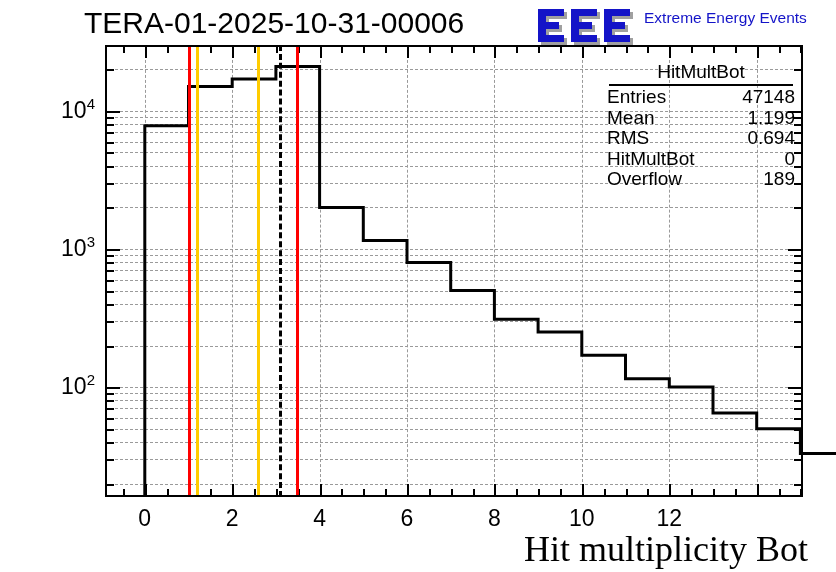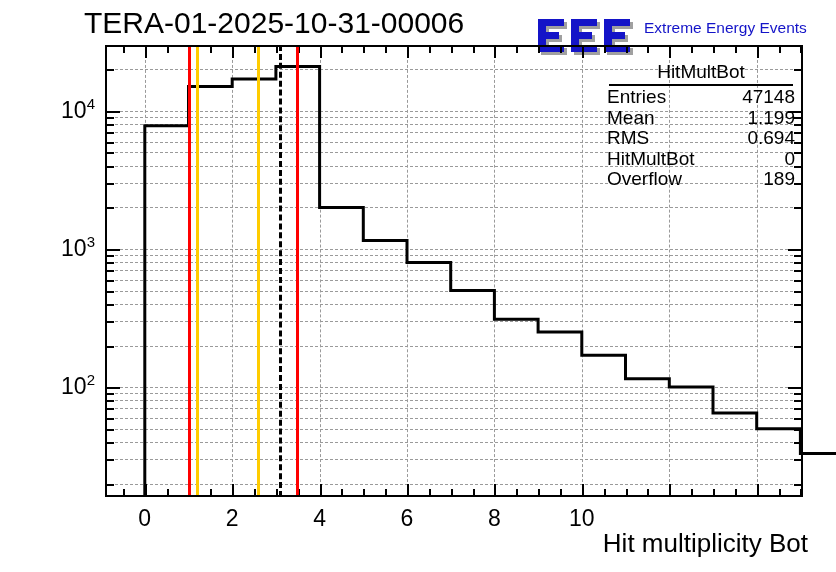--- a/index.html
+++ b/index.html
@@ -8,21 +8,21 @@
 
   #root{position:absolute;inset:0;}
 
   
   #title{
     position:absolute;left:84px;top:6px;
     font-size:30px;letter-spacing:0px;white-space:nowrap;
   }
 
   
-  #logo{position:absolute;left:538px;top:18px;width:296px;height:40px;}
+  #logo{position:absolute;left:538px;top:8px;width:296px;height:40px;}
   .eee-glyphs{position:absolute;left:0;top:1px;width:100px;height:36px;}
   .eee-letter{position:absolute;top:0;width:27px;height:34px;}
   .eee-letter .sh{position:absolute;left:3px;top:3px;width:26px;height:33px;}
   .eee-letter .fg{position:absolute;left:0;top:0;width:26px;height:33px;}
   .bar{position:absolute;left:0;width:26px;height:7px;}
   .stem{position:absolute;left:0;top:0;width:8px;height:33px;}
   .logo-lines{position:absolute;left:106px;top:0px;}
   .logo-line{font-size:15.5px;color:#1414c8;line-height:19px;white-space:nowrap;font-weight:400;}
 
   
@@ -36,21 +36,21 @@
   .gridh{position:absolute;left:0;width:698px;height:0;border-top:1px dashed #9a9a9a;}
 
   
   .tick{position:absolute;background:#000;}
 
   
   .ylab{position:absolute;text-align:right;font-size:23px;white-space:nowrap;}
   .ylab sup{font-size:15px;vertical-align:super;}
   .xlab{position:absolute;font-size:23px;text-align:center;white-space:nowrap;}
 
-  #xtitle{position:absolute;right:28px;top:528px;font-size:26px;white-space:nowrap;}
+  #xtitle{position:absolute;right:28px;top:528px;font-size:36px;white-space:nowrap;font-family:Liberation Serif, serif;}
 
   
   #stats{
     position:absolute;left:601px;top:61px;width:200px;height:125px;
     background:transparent;font-size:19px;
   }
   #stats .st-title{
     text-align:center;padding-bottom:1px;border-bottom:2px solid #000;
     margin:0 8px 1px 8px;font-size:19px;
   }
@@ -320,16 +320,17 @@
   </div>
 
   <div id="xtitle">Hit multiplicity Bot</div>
 
 <div class="xlab" style="left: 104.773px; top: 505px; width: 80px;">0</div>
     <div class="xlab" style="left: 192.187px; top: 505px; width: 80px;">2</div>
     <div class="xlab" style="left: 279.601px; top: 505px; width: 80px;">4</div>
     <div class="xlab" style="left: 367.015px; top: 505px; width: 80px;">6</div>
     <div class="xlab" style="left: 454.429px; top: 505px; width: 80px;">8</div>
     <div class="xlab" style="left: 541.843px; top: 505px; width: 80px;">10</div>
+    <div class="xlab" style="left: 629.257px; top: 505px; width: 80px;">12</div>
     <div class="ylab" style="left: 10px; width: 85px; top: 371.089px;">10<sup>2</sup></div>
     <div class="ylab" style="left: 10px; width: 85px; top: 232.99px;">10<sup>3</sup></div>
     <div class="ylab" style="left: 10px; width: 85px; top: 94.8902px;">10<sup>4</sup></div>
   </div>
 
 </body></html>

